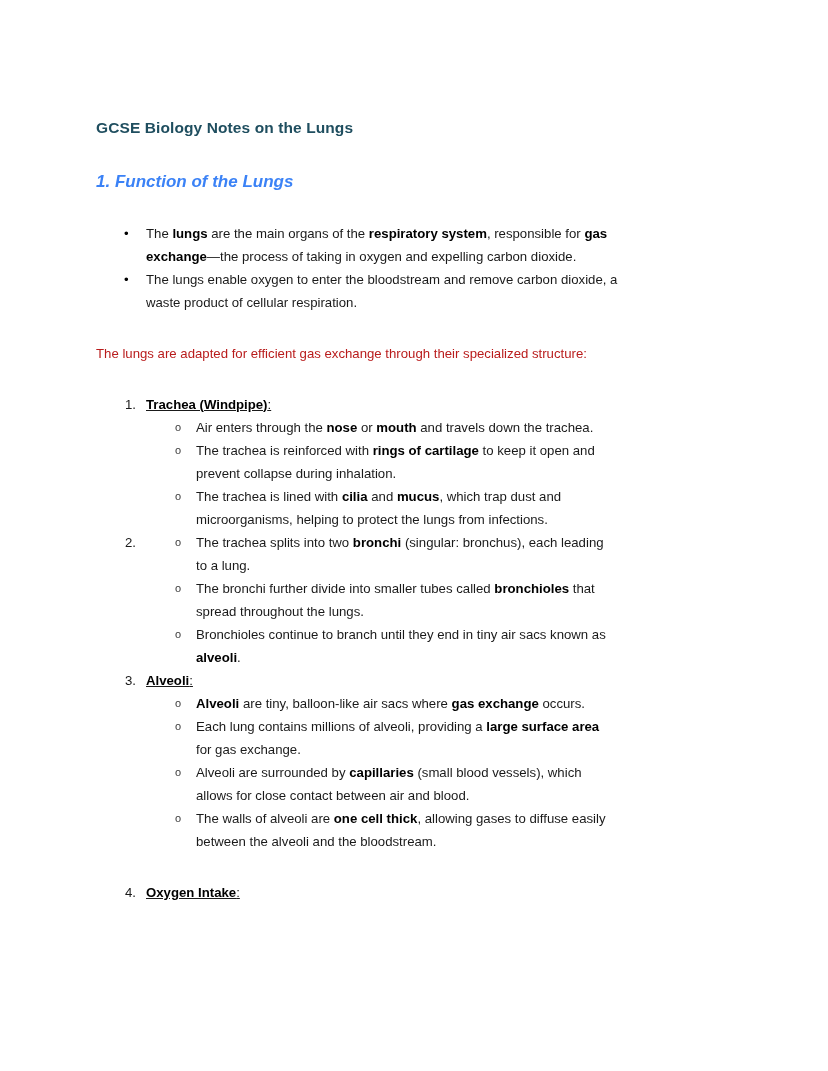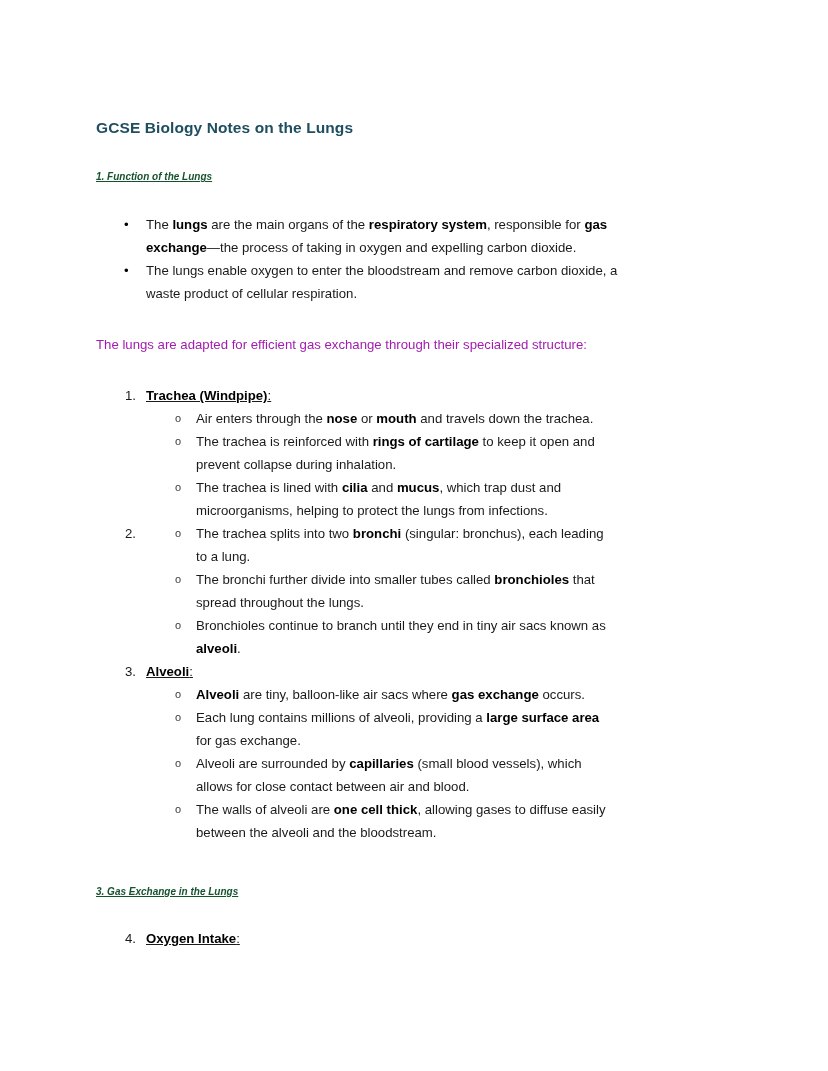--- a/index.html
+++ b/index.html
@@ -28,37 +28,36 @@
   
   .doc-title {
     font-size: 15.5px;
     font-weight: bold;
     color: #1F4E5F;
     letter-spacing: 0.1px;
     margin: 0 0 34px 0;
     line-height: 1.25;
   }
   .section-heading {
-    font-size: 10px;
+    font-size: 17px;
     font-weight: bold;
     font-style: italic;
-    color: #14532d;
+    color: #3b82f6;
     margin: 0 0 29px 0;
     line-height: 1.25;
-    text-decoration: underline;
   }
   .section-heading.spaced-top {
     margin-top: 42px;
   }
 
   
   .body-para {
     font-size: 13.2px;
     line-height: 23px;
-    color: #a21caf;
+    color: #b91c1c;
     margin: 16px 0 28px 0;
     max-width: 640px;
   }
 
   
   ul.bullet-list,
   ol.number-list {
     margin: 0 0 28px 0;
     padding: 0;
     list-style: none;
@@ -205,21 +204,20 @@
               <span class="marker">o</span>
               <span class="li-text"><span>Alveoli are surrounded by </span><span class="b">capillaries</span><span> (small blood vessels), which allows for close contact between air and blood.</span></span>
             </li>
             <li>
               <span class="marker">o</span>
               <span class="li-text"><span>The walls of alveoli are </span><span class="b">one cell thick</span><span>, allowing gases to diffuse easily between the alveoli and the bloodstream.</span></span>
             </li>
           </ul>
         </li>
       </ol>
-      <h2 class="section-heading spaced-top">3. Gas Exchange in the Lungs</h2>
       <ol class="number-list">
         <li>
           <span class="marker">4.</span>
           <span class="li-text"><span class="b">Oxygen Intake</span><span>:</span></span>
         </li>
       </ol>
     </div>
 
 </div>
 

